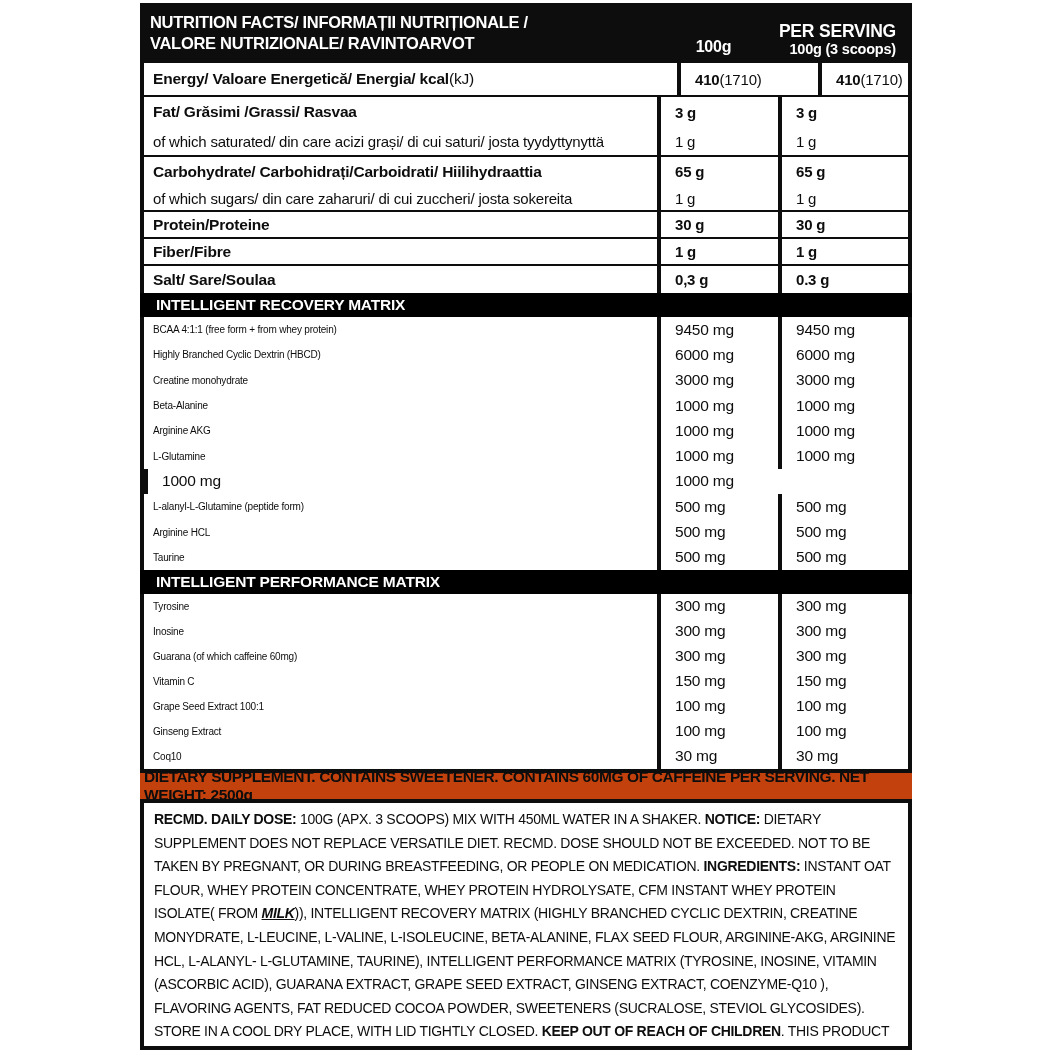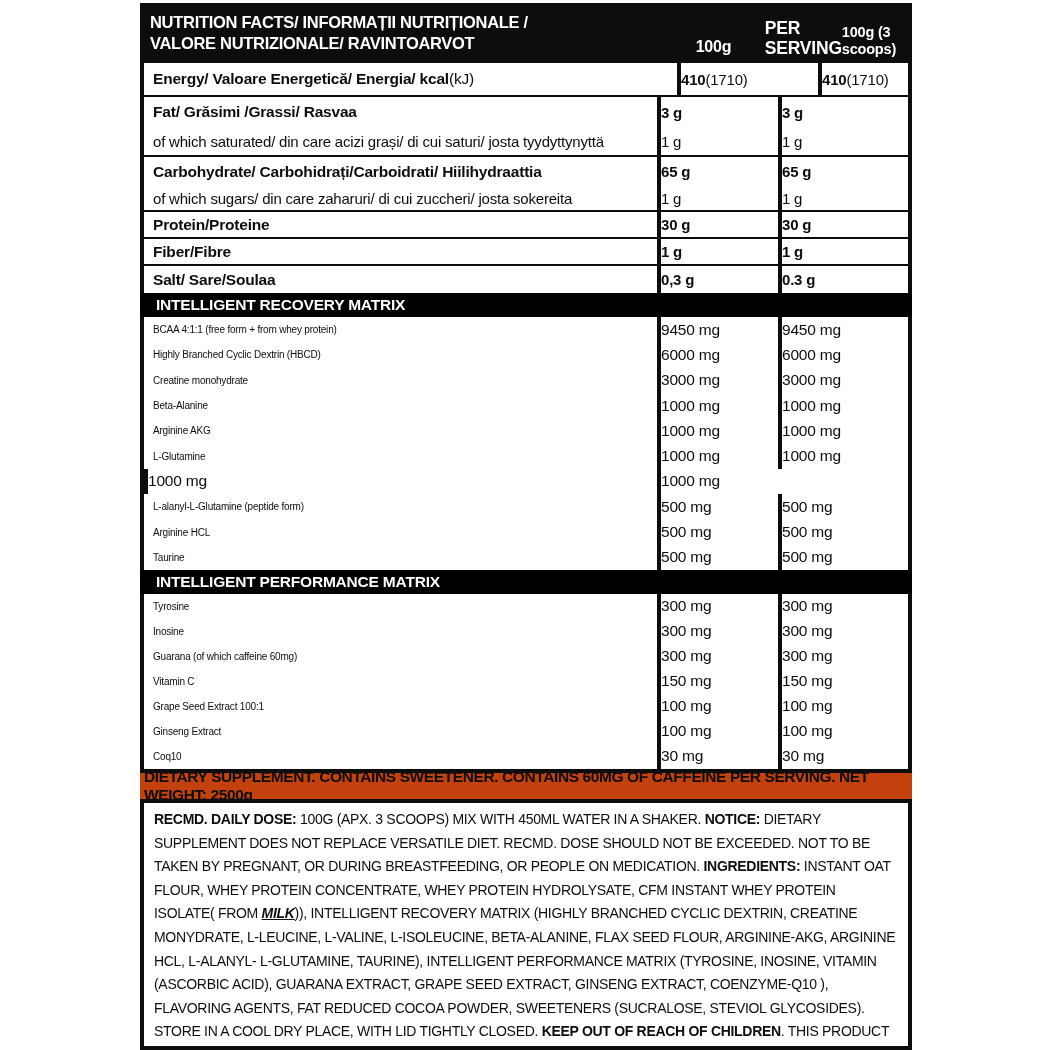--- a/index.html
+++ b/index.html
@@ -10,31 +10,31 @@
   .label { position:relative; width:772px; margin-left:140px;
            border-left:4px solid #0d0d0d; border-right:4px solid #0d0d0d; border-bottom:4px solid #0d0d0d; }
 
   
   .header { display:grid; grid-template-columns:513px 121px 130px; height:60px;
             background:#0d0d0d; color:#fff; margin-left:-4px; margin-right:-4px;
             width:772px; }
   .header-title { padding:9px 0 0 10px; font-weight:bold; font-size:16.5px; line-height:21px; letter-spacing:-0.3px; }
   .header-col1 { display:flex; flex-direction:column; justify-content:flex-end; align-items:center;
                  padding-bottom:7px; font-weight:bold; font-size:16px; }
-  .header-col2 { display:flex; flex-direction:row; justify-content:flex-end; align-items:flex-end;
+  .header-col2 { display:flex; flex-direction:column; justify-content:flex-end; align-items:flex-end;
                  padding:0 8px 5px 0; font-weight:bold; }
   .header-col2 .ps1 { font-size:17.5px; line-height:20px; }
   .header-col2 .ps2 { font-size:14.5px; line-height:17px; }
 
   
   .grid-row { display:grid; grid-template-columns:513px 121px 130px; align-items:center; }
   .grid-row .cell { height:100%; display:flex; align-items:center; }
   .label-cell { padding-left:9px; font-size:15px; }
   .label-cell.b { font-weight:bold; font-size:15.5px; }
-  .val-cell { border-left:4px solid #0d0d0d; font-size:15px; }
+  .val-cell { border-left:4px solid #0d0d0d; padding-left:14px; font-size:15px; }
   .val-cell.b { font-weight:bold; }
   .reg { font-weight:400; }
   .divider { border-bottom:2px solid #0d0d0d; }
 
   
   .matrix-banner { height:24px; background:#000000; color:#fff; font-weight:bold; font-size:15.5px;
                    display:flex; align-items:center; padding-left:16px; letter-spacing:-0.2px;
                    margin-left:-4px; margin-right:-4px; width:772px; }
 
   .matrix-rows .grid-row { height:25.3px; }

